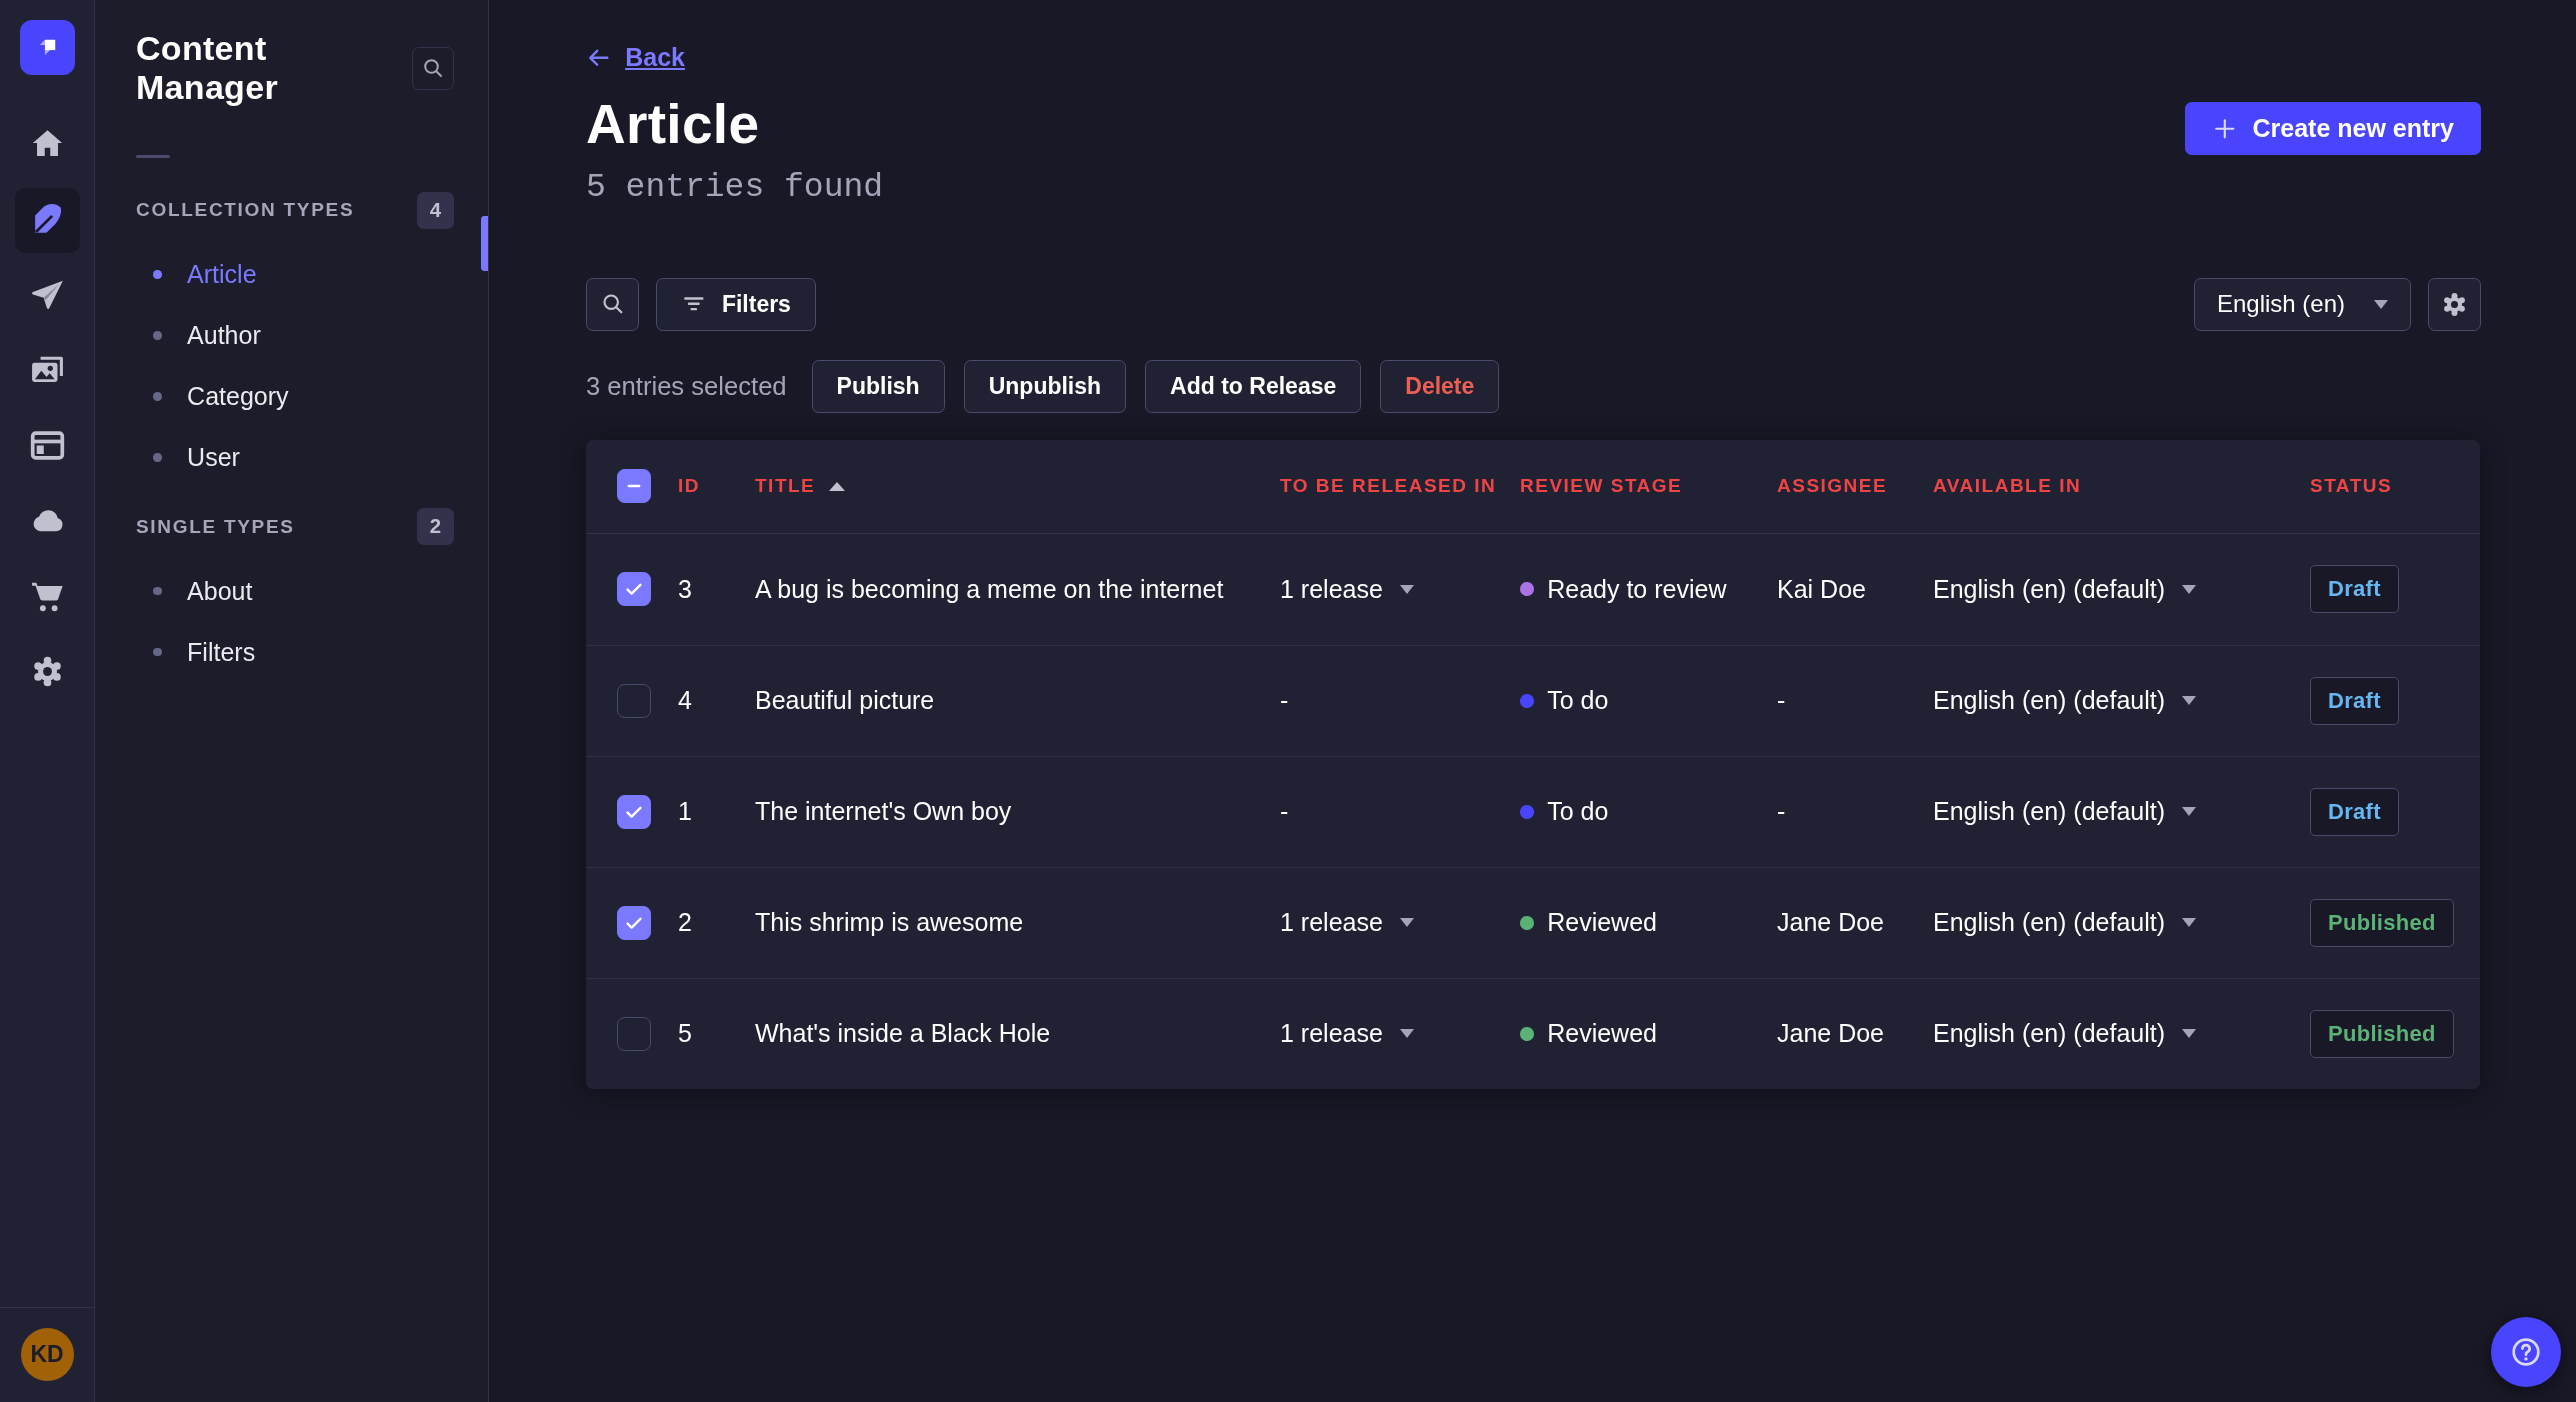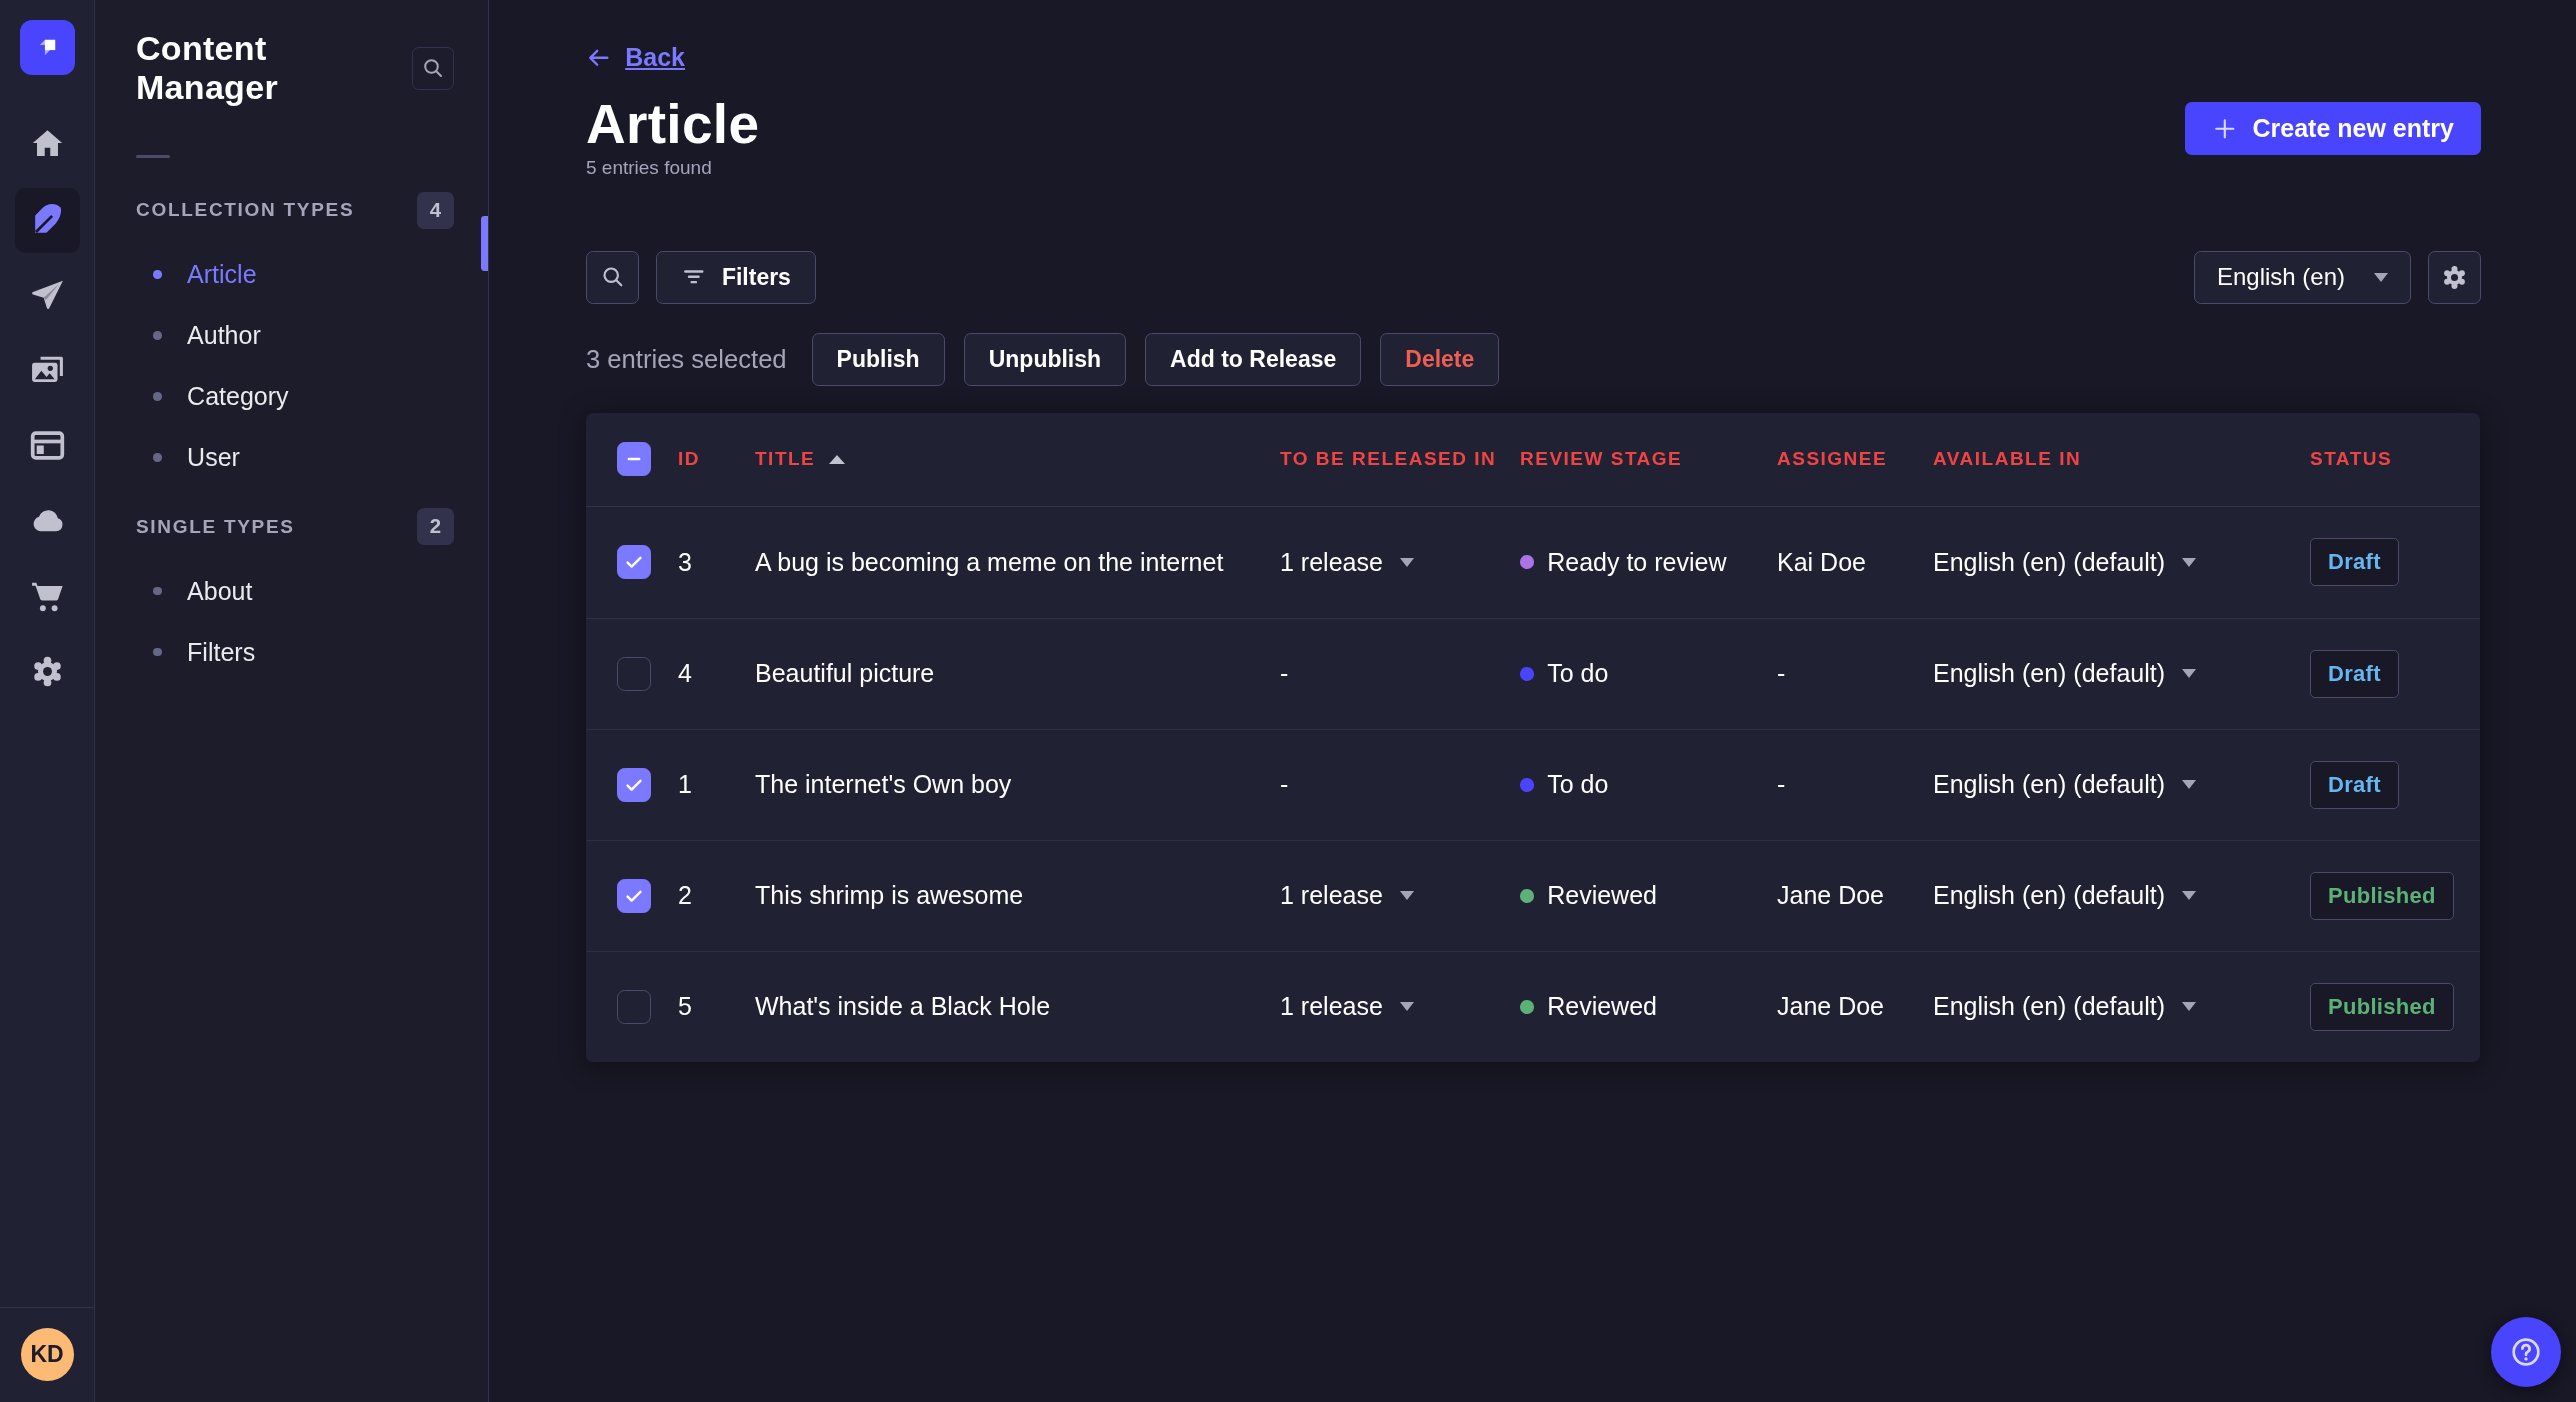--- a/index.html
+++ b/index.html
@@ -13,21 +13,21 @@
           display:flex; flex-direction:column; align-items:center; flex-shrink:0; }
   .rail-logo { width:55px; height:55px; border-radius:12px; background:#4945ff; margin-top:20.4px;
                display:flex; align-items:center; justify-content:center; }
   .rail-nav { display:flex; flex-direction:column; align-items:center; margin-top:37px; gap:10.2px; }
   .rail-item { width:65px; height:65px; border-radius:10.2px; color:#c0c0cf;
                display:flex; align-items:center; justify-content:center; }
   .rail-item svg { width:37px; height:37px; }
   .rail-item.active { background:#181826; color:#7b79ff; }
   .rail-bottom { margin-top:auto; width:100%; display:flex; flex-direction:column; align-items:center; }
   .rail-divider { width:100%; height:0.9px; background:#32324d; }
-  .avatar { width:53px; height:53px; border-radius:50%; background:#fdba74; color:#1c1c2a;
+  .avatar { width:53px; height:53px; border-radius:50%; background:#a16207; color:#1c1c2a;
             font-size:23px; font-weight:bold; display:flex; align-items:center; justify-content:center;
             margin:20.4px 0 21px; }
 
   
   .subnav { width:394px; height:100%; background:#1c1c2a; border-right:0.9px solid #32324d;
             position:relative; flex-shrink:0; }
   .subnav-header { display:flex; align-items:center; justify-content:space-between;
                    padding:29px 34px 0 41px; }
   .subnav-title { font-size:34px; font-weight:bold; letter-spacing:0.3px; }
   .icon-btn-sm { width:43px; height:43px; border:0.9px solid #32324d; border-radius:6.8px;
@@ -49,21 +49,21 @@
   .subnav-item.active .bullet { background:#7b79ff; }
   .active-indicator { position:absolute; right:0; top:216px; width:6.8px; height:55px;
                       background:#7b79ff; border-radius:3.4px 0 0 3.4px; }
 
   
   .main { flex:1; padding:36px 95px 0 97px; position:relative; }
   .back { display:inline-flex; align-items:center; gap:13.6px; margin-top:6.8px;
           color:#7b79ff; font-size:25px; font-weight:600;text-decoration:underline; }
   .header-row { display:flex; justify-content:space-between; align-items:flex-start; margin-top:20.4px; }
   .page-title { font-size:55px; font-weight:bold; letter-spacing:0.3px; line-height:1.15; }
-  .subtitle { font-size:19px; color:#a5a5ba; }
+  .subtitle { margin-top:12px; font-size:33px; color:#a5a5ba;font-family:Liberation Mono, monospace; }
   .btn-primary { height:53px; background:#4945ff; border:none; border-radius:6.8px; color:#fff;
                  font-size:25px; font-weight:600; display:flex; align-items:center; gap:15.3px;
                  padding:0 27px; margin-top:8.5px; font-family:inherit; }
 
   .toolbar { display:flex; justify-content:space-between; align-items:flex-start; margin-top:72px; }
   .toolbar-left, .toolbar-right { display:flex; align-items:center; gap:17px; }
   .icon-btn { width:53px; height:53px; border:0.9px solid #4a4a6a; border-radius:6.8px;
               background:#212134; color:#c0c0cf; display:flex; align-items:center; justify-content:center; }
   .btn-ghost { height:53px; border:0.9px solid #4a4a6a; border-radius:6.8px; background:#212134;
                color:#fff; font-size:23px; font-weight:600; display:flex; align-items:center;

